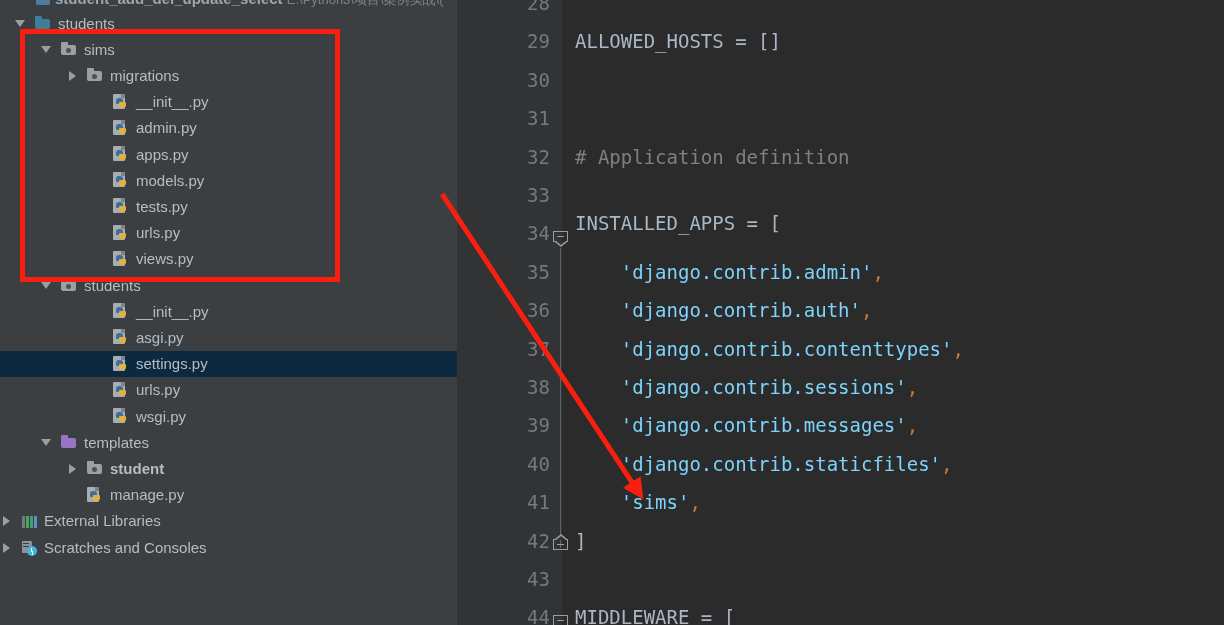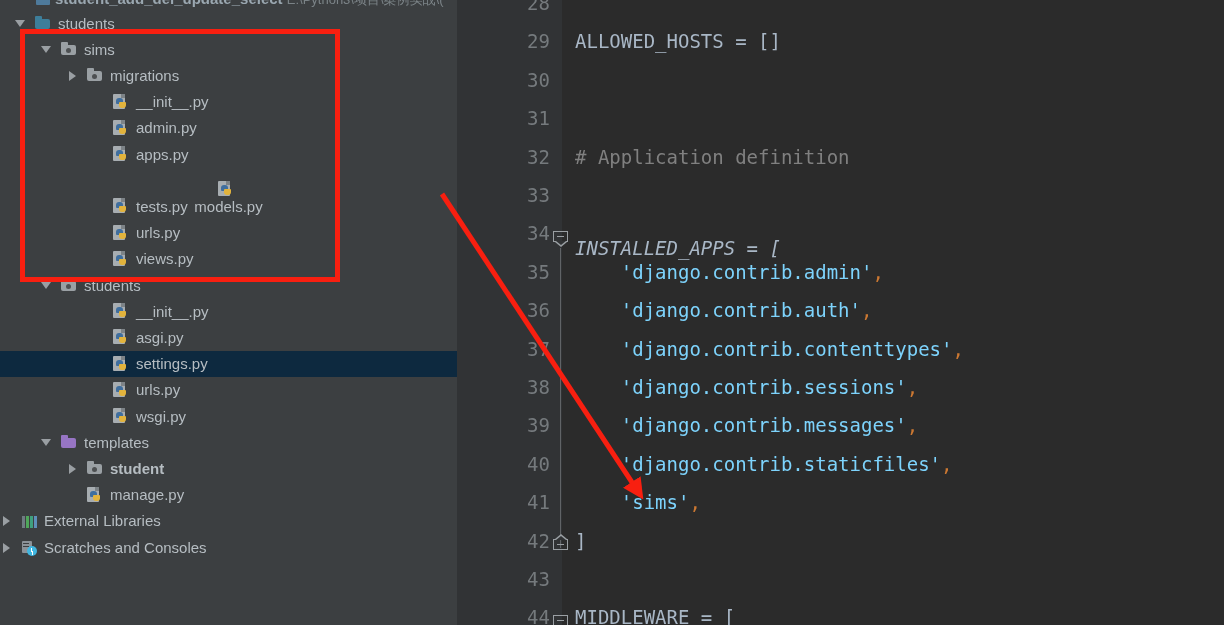--- a/index.html
+++ b/index.html
@@ -285,21 +285,21 @@
           <div class="twisty none"></div>
           <div style="width: 7px; flex: 0 0 auto;"></div>
           <div class="ic ic-python">
             <span class="page"></span>
             <span class="fold"></span>
             <span class="py-b"></span>
             <span class="py-y"></span>
           </div>
           <span class="label">apps.py</span>
         </div>
-        <div class="row" style="top: 167.2px; flex-direction: column;">
+        <div class="row" style="top: 167.2px;">
           <div style="width: 92px; flex: 0 0 auto;"></div>
           <div class="twisty none"></div>
           <div style="width: 7px; flex: 0 0 auto;"></div>
           <div class="ic ic-python">
             <span class="page"></span>
             <span class="fold"></span>
             <span class="py-b"></span>
             <span class="py-y"></span>
           </div>
           <span class="label">models.py</span>
@@ -483,21 +483,21 @@
         <div class="lnum" style="top: 606.4px;">44</div>
       </div>
     <div id="fold-line"></div>
     <div id="editor-lines">
         <div class="code" style="top: -8px;"></div>
         <div class="code" style="top: 30.4px;"><span class="s-def">ALLOWED_HOSTS = []</span></div>
         <div class="code" style="top: 68.8px;"></div>
         <div class="code" style="top: 107.2px;"></div>
         <div class="code" style="top: 145.6px;"><span class="s-com"># Application definition</span></div>
         <div class="code" style="top: 184px;"></div>
-        <div class="code" style="top: 237px; font-style: italic;"><span class="s-def">INSTALLED_APPS = [</span></div>
+        <div class="code" style="top: 212px;"><span class="s-def">INSTALLED_APPS = [</span></div>
         <div class="code" style="top: 260.8px;"><span class="s-str">    'django.contrib.admin'</span><span class="s-punct">,</span></div>
         <div class="code" style="top: 299.2px;"><span class="s-str">    'django.contrib.auth'</span><span class="s-punct">,</span></div>
         <div class="code" style="top: 337.6px; text-align: center;"><span class="s-str">    'django.contrib.contenttypes'</span><span class="s-punct">,</span></div>
         <div class="code" style="top: 376px; text-align: right;"><span class="s-str">    'django.contrib.sessions'</span><span class="s-punct">,</span></div>
         <div class="code" style="top: 414.4px;"><span class="s-str">    'django.contrib.messages'</span><span class="s-punct">,</span></div>
         <div class="code" style="top: 452.8px;"><span class="s-str">    'django.contrib.staticfiles'</span><span class="s-punct">,</span></div>
         <div class="code" style="top: 491.2px;"><span class="s-str">    'sims'</span><span class="s-punct">,</span></div>
         <div class="code" style="top: 529.6px;"><span class="s-def">]</span></div>
         <div class="code" style="top: 568px;"></div>
         <div class="code" style="top: 606.4px;"><span class="s-def">MIDDLEWARE = [</span></div>

